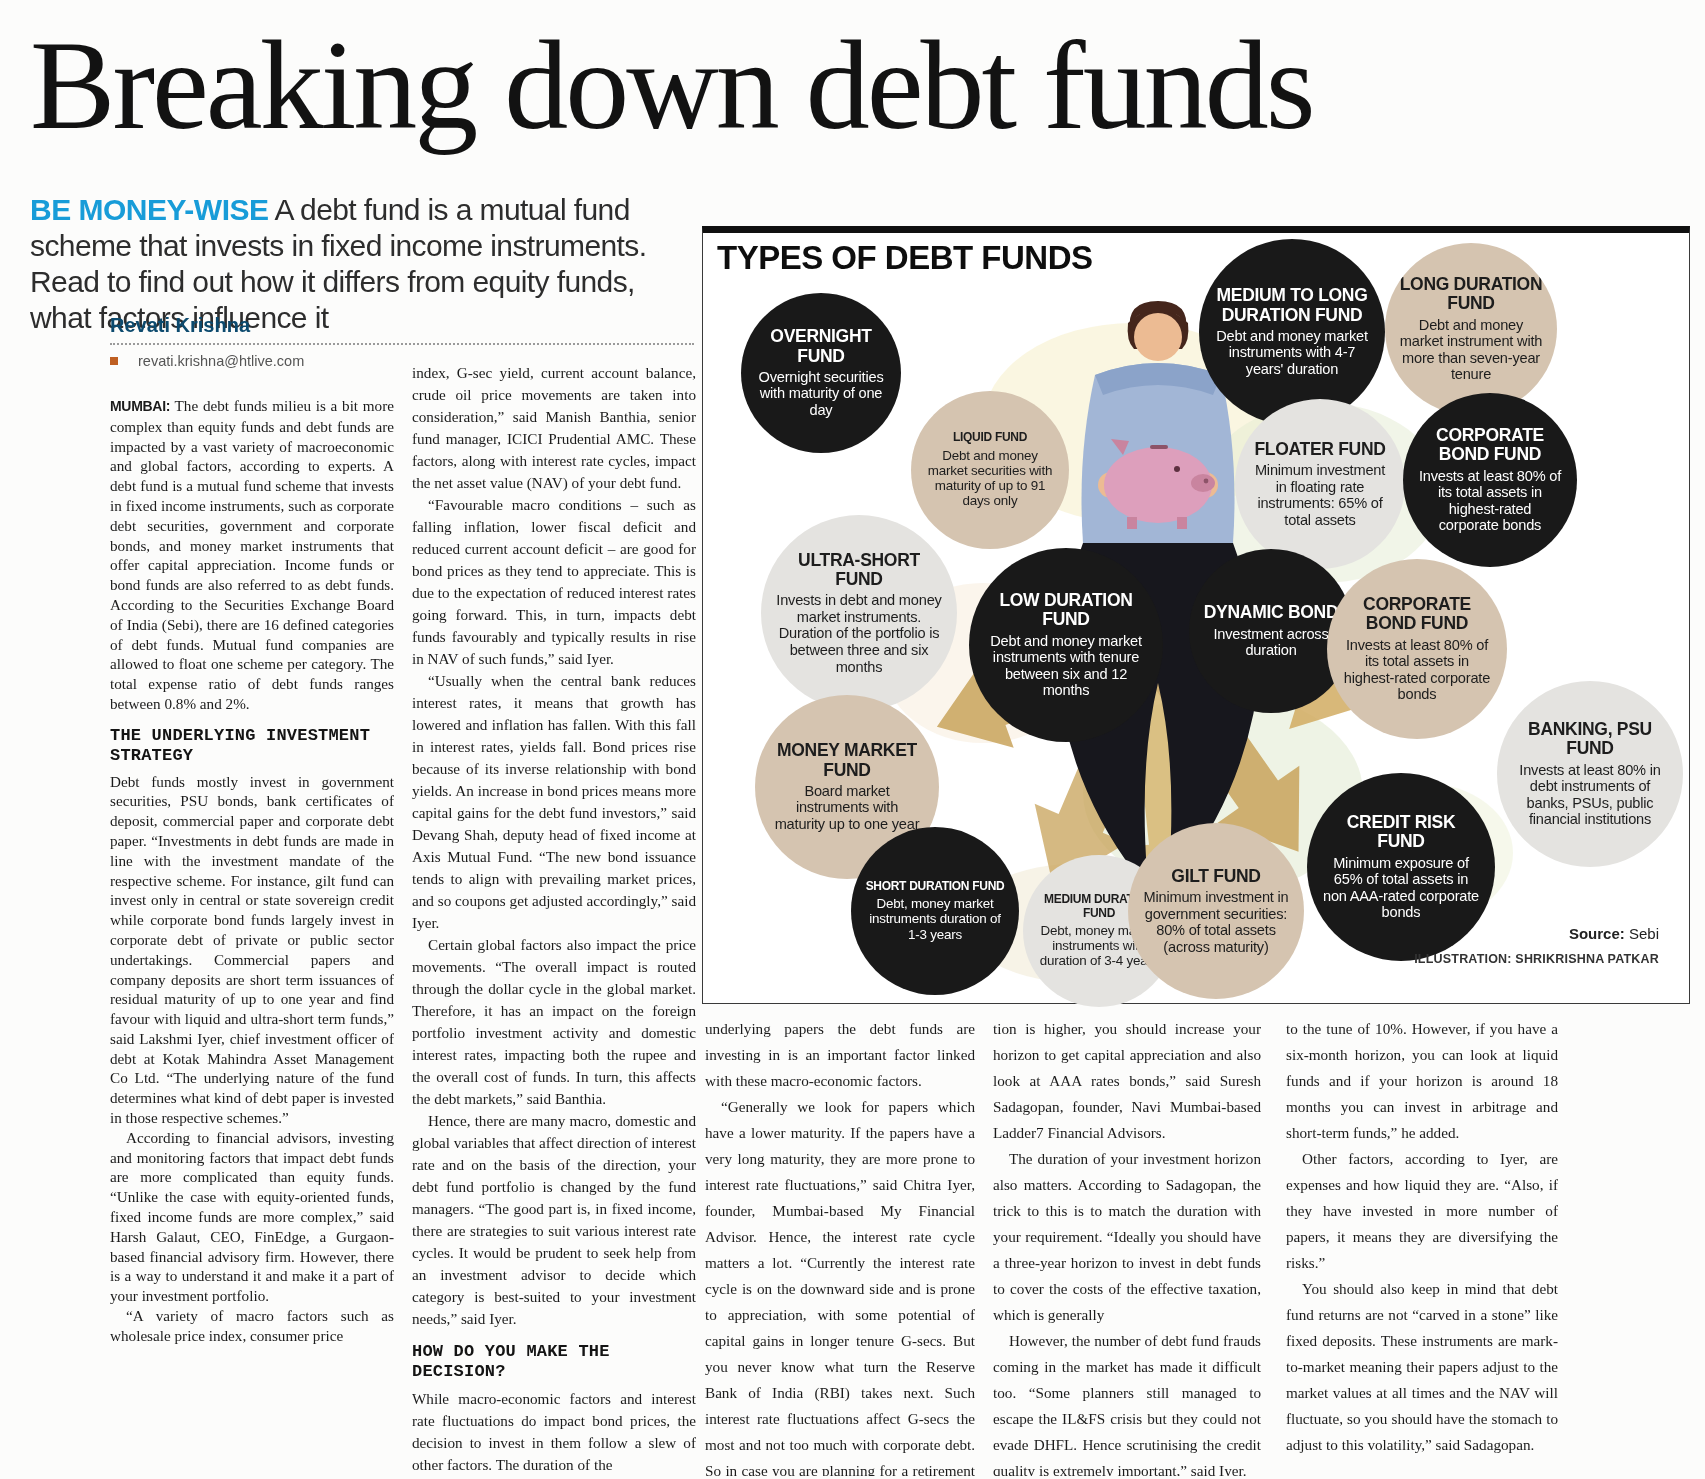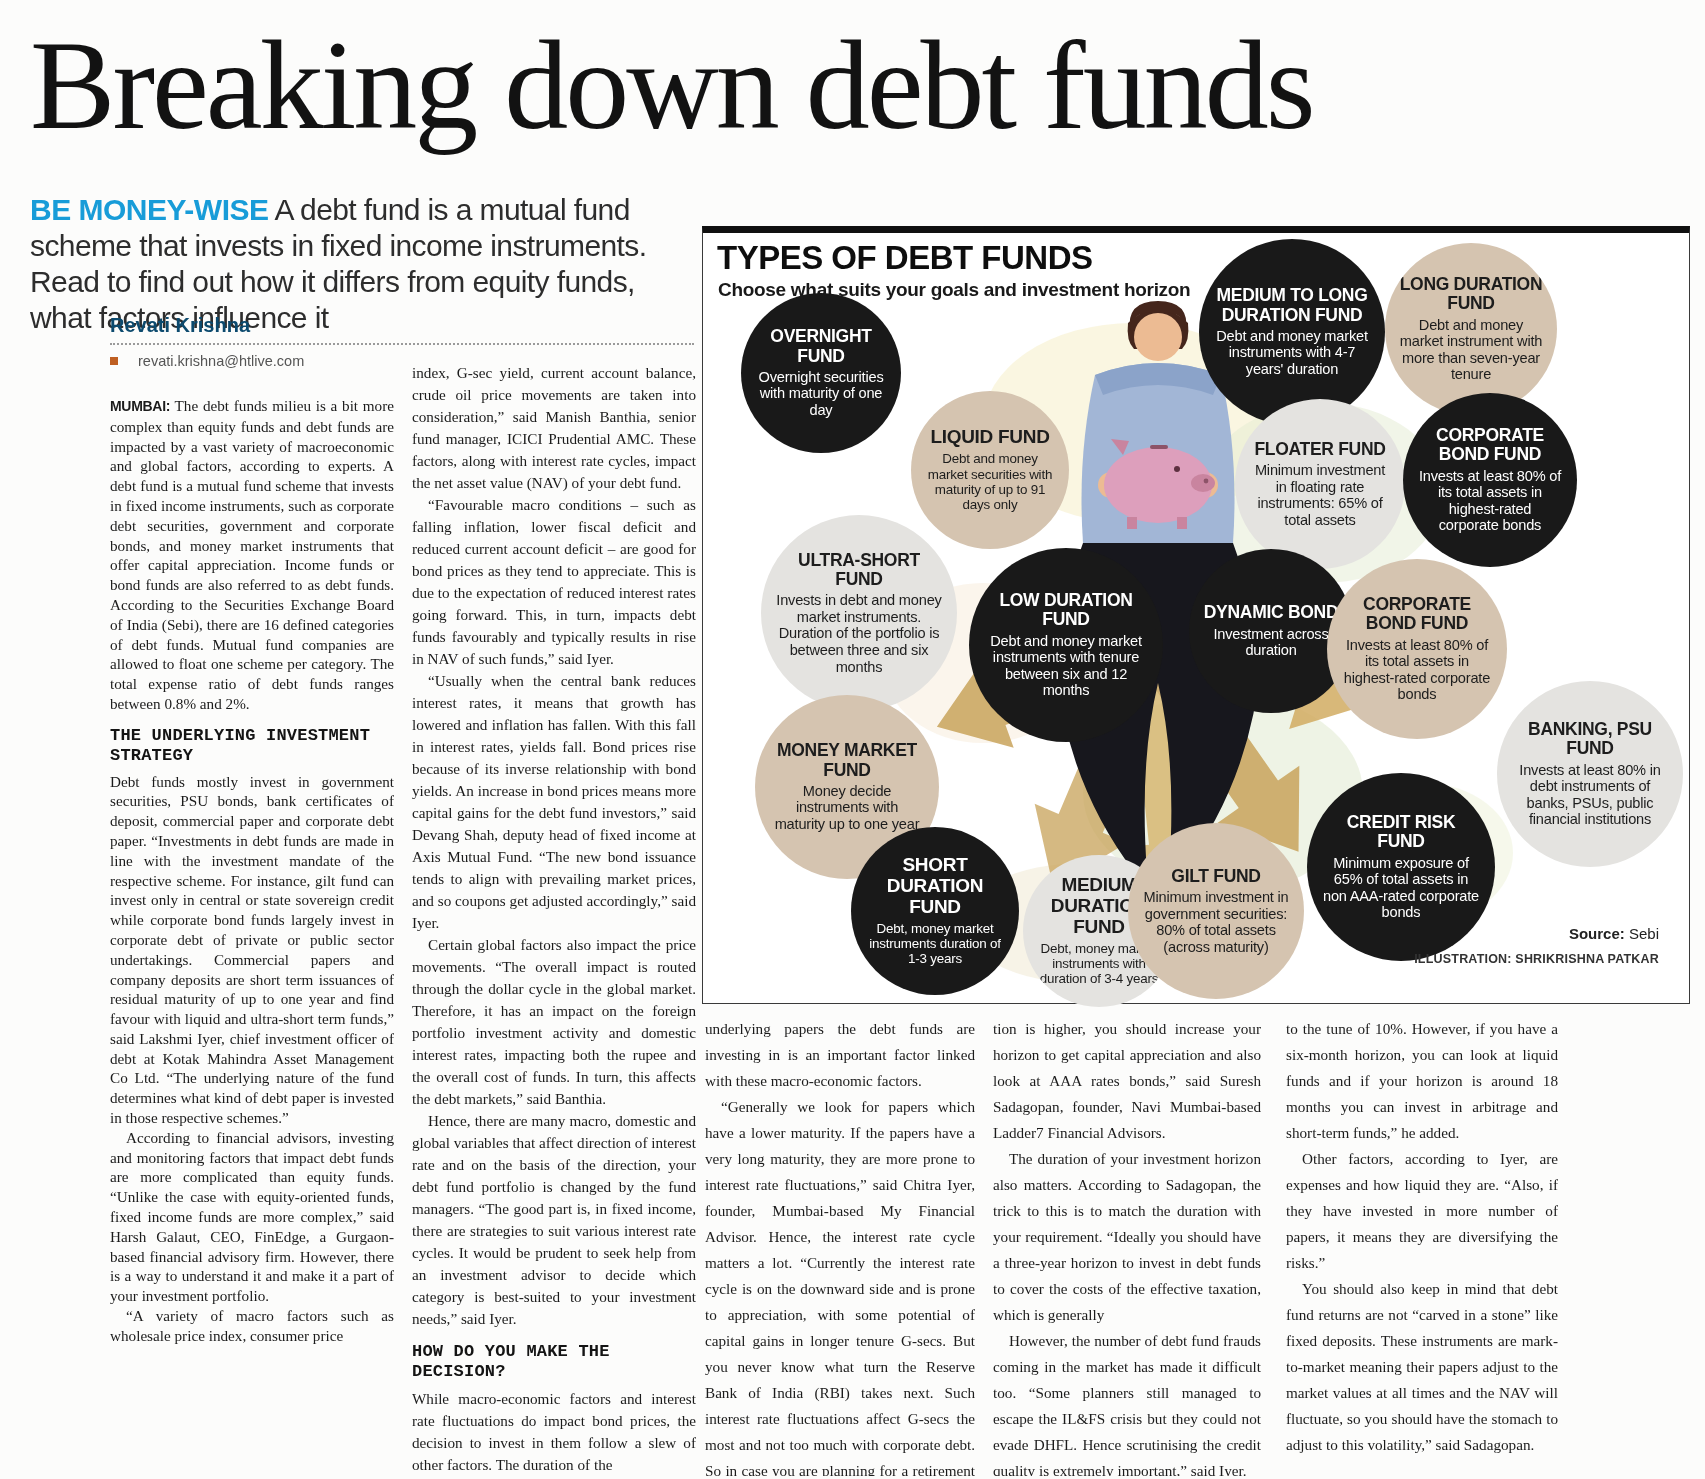--- a/index.html
+++ b/index.html
@@ -69,21 +69,21 @@
     position:absolute; z-index:2; border-radius:50%;
     display:flex; flex-direction:column; align-items:center; justify-content:center;
     text-align:center; font-family:"Liberation Sans", sans-serif;
     padding:10px 14px; overflow:hidden;
   }
   .bubble .b-name { font-weight:bold; font-size:17.5px; line-height:1.1; letter-spacing:-0.3px; margin-bottom:3px; }
   .bubble .b-desc { font-size:14.6px; line-height:1.14; letter-spacing:-0.2px; }
   .bubble.dark  { background:#191919; color:#ffffff; }
   .bubble.beige { background:#d5c4b0; color:#1d1d1d; }
   .bubble.gray  { background:#e4e3e0; color:#1d1d1d; }
-  .bubble.sz-s .b-name { font-size:19px; }
+  .bubble.sz-s .b-name { font-size:12px; }
   .bubble.sz-s .b-desc { font-size:13.4px; }
   .bb-overnight      { left:38px;  top:60px;  width:160px; height:160px; }
   .bb-liquid         { left:208px; top:158px; width:158px; height:158px; }
   .bb-ultrashort     { left:58px;  top:282px; width:196px; height:196px; }
   .bb-lowduration    { left:266px; top:315px; width:194px; height:194px; }
   .bb-moneymarket    { left:52px;  top:462px; width:184px; height:184px; }
   .bb-shortduration  { left:148px; top:594px; width:168px; height:168px; }
   .bb-mediumduration { left:320px; top:622px; width:152px; height:152px; }
   .bb-gilt           { left:425px; top:590px; width:176px; height:176px; }
   .bb-creditrisk     { left:604px; top:540px; width:188px; height:188px; }
@@ -133,21 +133,20 @@
     <p class="indent">“Favourable macro conditions – such as falling inflation, lower fiscal deficit and reduced current account deficit – are good for bond prices as they tend to appreciate. This is due to the expectation of reduced interest rates going forward. This, in turn, impacts debt funds favourably and typically results in rise in NAV of such funds,” said Iyer.</p>
     <p class="indent">“Usually when the central bank reduces interest rates, it means that growth has lowered and inflation has fallen. With this fall in interest rates, yields fall. Bond prices rise because of its inverse relationship with bond yields. An increase in bond prices means more capital gains for the debt fund investors,” said Devang Shah, deputy head of fixed income at Axis Mutual Fund. “The new bond issuance tends to align with prevailing market prices, and so coupons get adjusted accordingly,” said Iyer.</p>
     <p class="indent">Certain global factors also impact the price movements. “The overall impact is routed through the dollar cycle in the global market. Therefore, it has an impact on the foreign portfolio investment activity and domestic interest rates, impacting both the rupee and the overall cost of funds. In turn, this affects the debt markets,” said Banthia.</p>
     <p class="indent">Hence, there are many macro, domestic and global variables that affect direction of interest rate and on the basis of the direction, your debt fund portfolio is changed by the fund managers. “The good part is, in fixed income, there are strategies to suit various interest rate cycles. It would be prudent to seek help from an investment advisor to decide which category is best-suited to your investment needs,” said Iyer.</p>
     <h3 class="subhead">HOW DO YOU MAKE THE DECISION?</h3>
     <p>While macro-economic factors and interest rate fluctuations do impact bond prices, the decision to invest in them follow a slew of other factors. The duration of the</p>
   </div>
 
   <div class="panel">
     <div class="panel-title">TYPES OF DEBT FUNDS</div>
-    <div class="panel-subtitle">Choose what suits your goals and investment horizon</div>
 
     <svg class="illus" viewBox="0 0 988 778" xmlns="http://www.w3.org/2000/svg">
 
       <ellipse cx="430" cy="190" rx="150" ry="100" fill="#f5eec8" opacity="0.55"></ellipse>
       <ellipse cx="620" cy="260" rx="120" ry="90" fill="#e3ecd2" opacity="0.5"></ellipse>
       <ellipse cx="280" cy="430" rx="100" ry="80" fill="#f8ecd9" opacity="0.5"></ellipse>
       <ellipse cx="520" cy="560" rx="140" ry="100" fill="#e0ead0" opacity="0.55"></ellipse>
       <ellipse cx="720" cy="620" rx="90" ry="70" fill="#edf2d8" opacity="0.5"></ellipse>
       <ellipse cx="380" cy="690" rx="120" ry="60" fill="#f0e8cf" opacity="0.5"></ellipse>
 
@@ -206,21 +205,21 @@
     <div class="bubble gray bb-ultrashort">
       <div class="b-name">ULTRA-SHORT FUND</div>
       <div class="b-desc">Invests in debt and money market instruments. Duration of the portfolio is between three and six months</div>
     </div>
     <div class="bubble dark bb-lowduration">
       <div class="b-name">LOW DURATION FUND</div>
       <div class="b-desc">Debt and money market instruments with tenure between six and 12 months</div>
     </div>
     <div class="bubble beige bb-moneymarket">
       <div class="b-name">MONEY MARKET FUND</div>
-      <div class="b-desc">Money decide instruments with maturity up to one year</div>
+      <div class="b-desc">Board market instruments with maturity up to one year</div>
     </div>
     <div class="bubble dark sz-s bb-shortduration">
       <div class="b-name">SHORT DURATION FUND</div>
       <div class="b-desc">Debt, money market instruments duration of 1-3 years</div>
     </div>
     <div class="bubble gray sz-s bb-mediumduration">
       <div class="b-name">MEDIUM DURATION FUND</div>
       <div class="b-desc">Debt, money market instruments with duration of 3-4 years</div>
     </div>
     <div class="bubble dark bb-medtolong">

